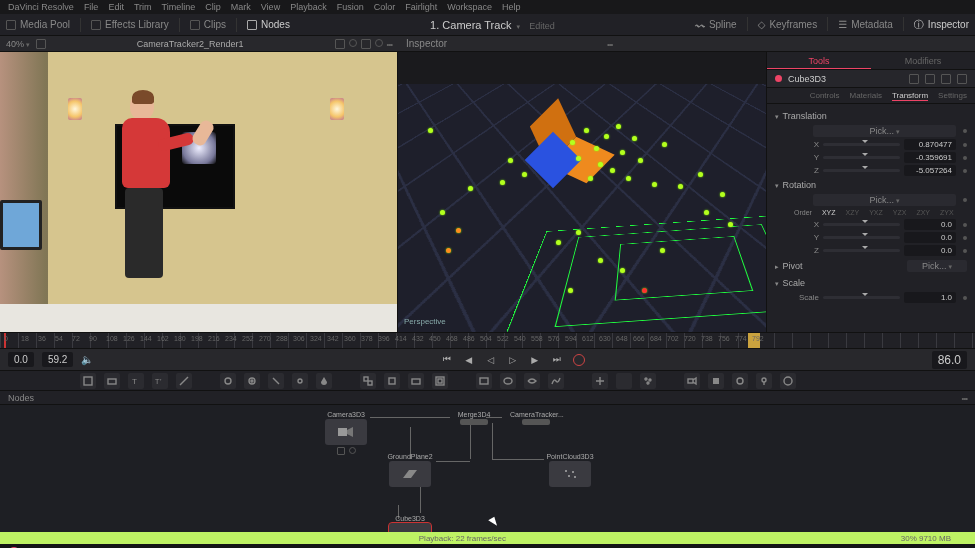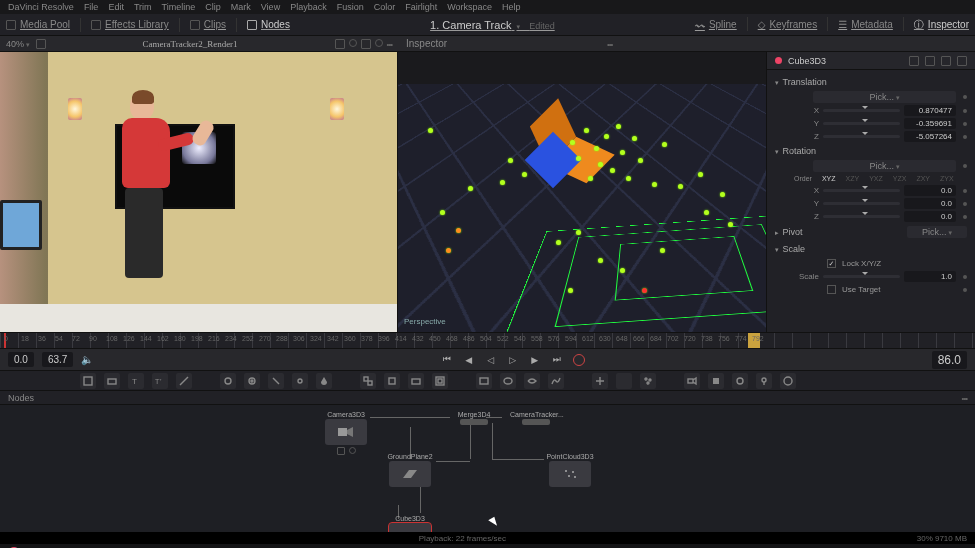--- a/index.html
+++ b/index.html
@@ -3,31 +3,31 @@
 <meta charset="utf-8">
 <style>
 * { margin:0; padding:0; box-sizing:border-box; font-family: -apple-system, "Segoe UI", Arial, sans-serif; }
 body { width:975px; height:548px; background:#212126; color:#999; font-size:10px; overflow:hidden; position:relative; }
 
 
 .menu-bar { height:14px; background:#18181a; display:flex; align-items:center; padding:0 8px; gap:10px; font-size:9px; color:#888; }
 .menu-bar span { cursor:pointer; }
 
 
-.tool-row { height:22px; background:#212126; border-bottom:1px solid #111; display:flex; align-items:center; padding:0 6px; gap:10px; font-size:10px;text-decoration:underline; }
+.tool-row { height:22px; background:#212126; border-bottom:1px solid #111; display:flex; align-items:center; padding:0 6px; gap:10px; font-size:10px; }
 .tool-row .sep { width:1px; height:14px; background:#333; }
 .tool-row .tbtn { display:flex; align-items:center; gap:4px; color:#888; }
 .tool-row .center { flex:1; text-align:center; color:#ccc; font-size:11px; }
 .tool-row .right { display:flex; gap:10px; }
 .chev::after { content:"▾"; font-size:7px; margin-left:2px; color:#666; }
 
 
 .view-head { height:16px; background:#28282c; border-bottom:1px solid #111; display:flex; align-items:center; }
 .vh-left { width:398px; display:flex; align-items:center; padding:0 6px; gap:6px; font-size:9px; color:#888; }
-.vh-left .vtitle { flex:1; text-align:center; color:#aaa;font-family:Liberation Serif, serif; }
+.vh-left .vtitle { flex:1; text-align:center; color:#aaa; }
 .vh-right { flex:1; display:flex; align-items:center; padding:0 6px; gap:6px; font-size:9px; }
 .vh-right .vtitle { flex:1; text-align:center; color:#aaa; }
 .vh-insp { width:209px; padding:0 8px; color:#888; }
 .iconbox { width:10px; height:10px; border:1px solid #555; border-radius:1px; }
 .icondot { width:8px; height:8px; border:1px solid #555; border-radius:50%; }
 .dots::after { content:"•••"; color:#666; letter-spacing:-1px; font-size:8px; }
 
 
 .main { height:280px; display:flex; background:#1a1a1d; }
 .viewer { position:relative; overflow:hidden; }
@@ -130,21 +130,21 @@
 .node { position:absolute; width:52px; text-align:center; }
 .node .nlbl { font-size:7px; color:#aaa; }
 .node .nbody { width:42px; height:26px; background:#3a3a40; border-radius:3px; margin:1px auto 0; display:flex; align-items:center; justify-content:center; }
 .node.mini .nbody { width:28px; height:6px; background:#555; border-radius:2px; }
 .node.sel .nbody { outline:1px solid #c33; }
 .conn { position:absolute; background:#666; }
 .conn.h { height:1px; }
 .conn.v { width:1px; }
 
 
-.ftr1 { height:12px; background:#000000; display:flex; align-items:center; padding:0 8px; font-size:8px; color:#666; }
+.ftr1 { height:12px; background:#bef264; display:flex; align-items:center; padding:0 24px; font-size:8px; color:#666; }
 .ftr1 .c { flex:1; text-align:center; }
 .ftr1 .r { }
 .ftr2 { height:18px; background:#141416; display:flex; align-items:center; padding:0 8px; gap:8px; }
 .logo { width:12px; height:12px; border-radius:50%; background:conic-gradient(#e46,#4ae,#eb4,#e46); }
 .pgicons { flex:1; display:flex; justify-content:center; gap:44px; }
 .pgi { width:20px; height:14px; display:flex; align-items:center; justify-content:center; }
 .pgi svg { width:16px; height:12px; fill:#777; }
 .pgi.fusion { border-bottom:1px solid #e46; }
 .pgi.fusion svg { fill:#e46; }
 .cursor { position:absolute; left:490px; top:518px; width:0; height:0; border-left:5px solid transparent; border-right:2px solid transparent; border-top:9px solid #fff; transform:rotate(-30deg); pointer-events:none; }
@@ -296,27 +296,37 @@
     <div class="pt" style="left:158px;top:188px"></div>
     <div class="pt" style="left:200px;top:206px"></div>
     <div class="pt" style="left:222px;top:216px"></div>
     <div class="pt r" style="left:244px;top:236px"></div>
     <div class="pt" style="left:262px;top:196px"></div>
     <div class="pt" style="left:170px;top:236px"></div>
     <div class="persp-lbl">Perspective</div>
   </div>
 
   <div class="inspector">
+    <div class="insp-tabs">
+      <div class="insp-tab active">Tools</div>
+      <div class="insp-tab">Modifiers</div>
+    </div>
     <div class="insp-node">
       <div class="nd-dot"></div>
       <div class="nd-name">Cube3D3</div>
       <div class="nd-ico"></div>
       <div class="nd-ico"></div>
       <div class="nd-ico"></div>
       <div class="nd-ico"></div>
+    </div>
+    <div class="insp-sub">
+      <span>Controls</span>
+      <span>Materials</span>
+      <span class="act">Transform</span>
+      <span>Settings</span>
     </div>
     <div class="insp-body">
       <div class="sect-h">
           <span class="tri"></span>
           <span>Translation</span>
         </div>
       <div class="prow">
           <div class="pick-btn chev">Pick...</div>
           <div class="pdot"></div>
         </div>
@@ -378,36 +388,27 @@
       <div class="sect-h">
           <span class="tri c"></span>
           <span>Pivot</span>
         <div class="pick-btn chev" style="flex:0 0 60px;margin-left:auto">Pick...</div>
       </div>
 
       <div class="sect-h">
           <span class="tri"></span>
           <span>Scale</span>
         </div>
-      <div class="chk-row">
-          <div class="chk">✓</div>
-          <span>Lock X/Y/Z</span>
-        </div>
       <div class="prow">
           <div class="plbl">Scale</div>
           <div class="pslider"></div>
           <div class="pval">1.0</div>
           <div class="pdot"></div>
         </div>
 
-      <div class="chk-row">
-          <div class="chk"></div>
-          <span>Use Target</span>
-          <div class="pdot" style="margin-left:auto"></div>
-        </div>
 
     </div>
   </div>
 </div>
 
 <div class="tl">
   <div class="tl-ruler" id="ruler">
     <div class="tl-start"></div>
     <div class="tl-play"></div>
   <span class="tick" style="left: 4px;">0</span>
@@ -453,21 +454,21 @@
       <span class="tick" style="left: 684px;">720</span>
       <span class="tick" style="left: 701px;">738</span>
       <span class="tick" style="left: 718px;">756</span>
       <span class="tick" style="left: 735px;">774</span>
       <span class="tick" style="left: 752px;">792</span>
     </div>
 </div>
 
 <div class="transport">
   <div class="tc-box">0.0</div>
-  <div class="tc-box">63.7</div>
+  <div class="tc-box">59.2</div>
   <span class="spk"></span>
   <div class="tbtns">
     <div class="tbtn2">⏮</div>
     <div class="tbtn2">◀</div>
     <div class="tbtn2">◁</div>
     <div class="tbtn2">▷</div>
     <div class="tbtn2">▶</div>
     <div class="tbtn2">⏭</div>
     <div class="tbtn2">
         <span class="rec"></span>

